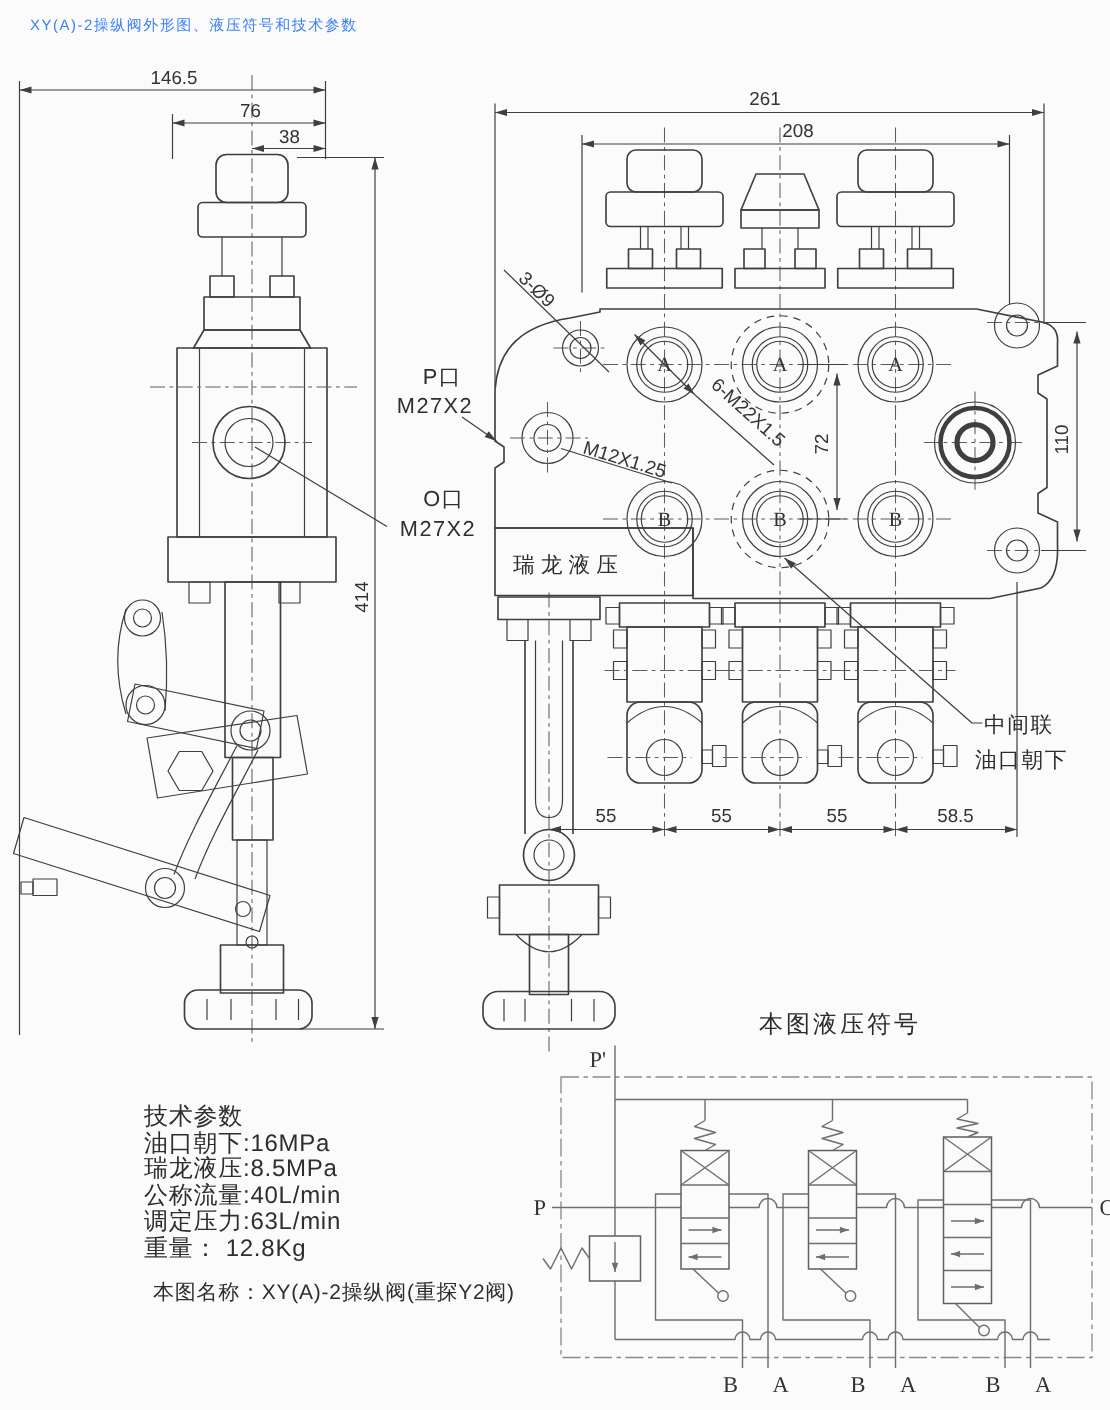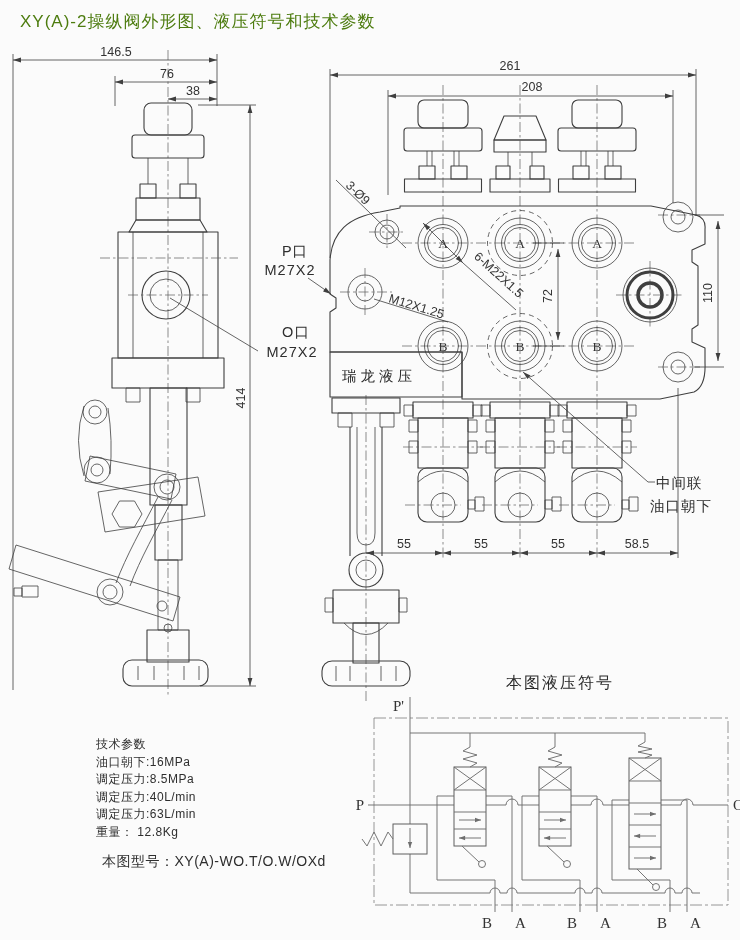--- a/index.html
+++ b/index.html
@@ -1,21 +1,21 @@
 <!DOCTYPE html>
 <html><head>
 <meta charset="utf-8">
 <style>
   html,body{margin:0;padding:0;}
   body{width:740px;height:940px;background:#fbfbfb;position:relative;overflow:hidden;
        font-family:"Liberation Sans","DejaVu Sans",sans-serif;color:#2e2e2e;}
   #stage{position:absolute;left:0;top:0;width:740px;height:940px;}
   .abs{position:absolute;}
-  #title{left:20px;top:10px;font-size:17px;letter-spacing:1px;color:#4d7c0f;white-space:nowrap;}
-  #tech{left:96px;top:736px;font-size:12px;line-height:17.6px;letter-spacing:.5px;}
+  #title{left:20px;top:10px;font-size:10px;letter-spacing:1px;color:#3b82f6;white-space:nowrap;}
+  #tech{left:96px;top:736px;font-size:16px;line-height:17.6px;letter-spacing:.5px;}
   #footer{left:102px;top:850px;font-size:14px;line-height:23px;letter-spacing:.5px;}
   
   .ol{fill:none;stroke:#3f3f3f;stroke-width:1.1;stroke-linejoin:round;}
   .th{fill:none;stroke:#3f3f3f;stroke-width:.8;stroke-linejoin:round;}
   .cl{fill:none;stroke:#5d5d5d;stroke-width:.7;stroke-dasharray:10 3 2.5 3;}
   .dim{fill:none;stroke:#3f3f3f;stroke-width:.8;}
   .dash{stroke-dasharray:5 4;}
   .dimt{font:12.5px "Liberation Sans",sans-serif;fill:#333;}
   .cnt{font:14.5px "Liberation Sans",sans-serif;fill:#2e2e2e;letter-spacing:1px;}
   .prt{font:13.5px "Liberation Serif",serif;fill:#333;}
@@ -394,21 +394,21 @@
       <text x="600" y="928" class="scht">A</text>
       <text x="667" y="928" text-anchor="end" class="scht">B</text>
       <text x="690" y="928" class="scht">A</text>
     </g>
   </g>
 </svg>
 
 <div id="tech" class="abs">
   <div>技术参数</div>
   <div>油口朝下:16MPa</div>
-  <div>调定压力:8.5MPa</div>
-  <div>调定压力:40L/min</div>
+  <div>瑞龙液压:8.5MPa</div>
+  <div>公称流量:40L/min</div>
   <div>调定压力:63L/min</div>
   <div>重量： 12.8Kg</div>
 </div>
 
 <div id="footer" class="abs">
-  <div><span>本图型号：</span><span>XY(A)-WO.T/O.W/OXd</span></div>
+  <div><span>本图名称：</span><span>XY(A)-2操纵阀(重探Y2阀)</span></div>
 </div>
 
 </body></html>

